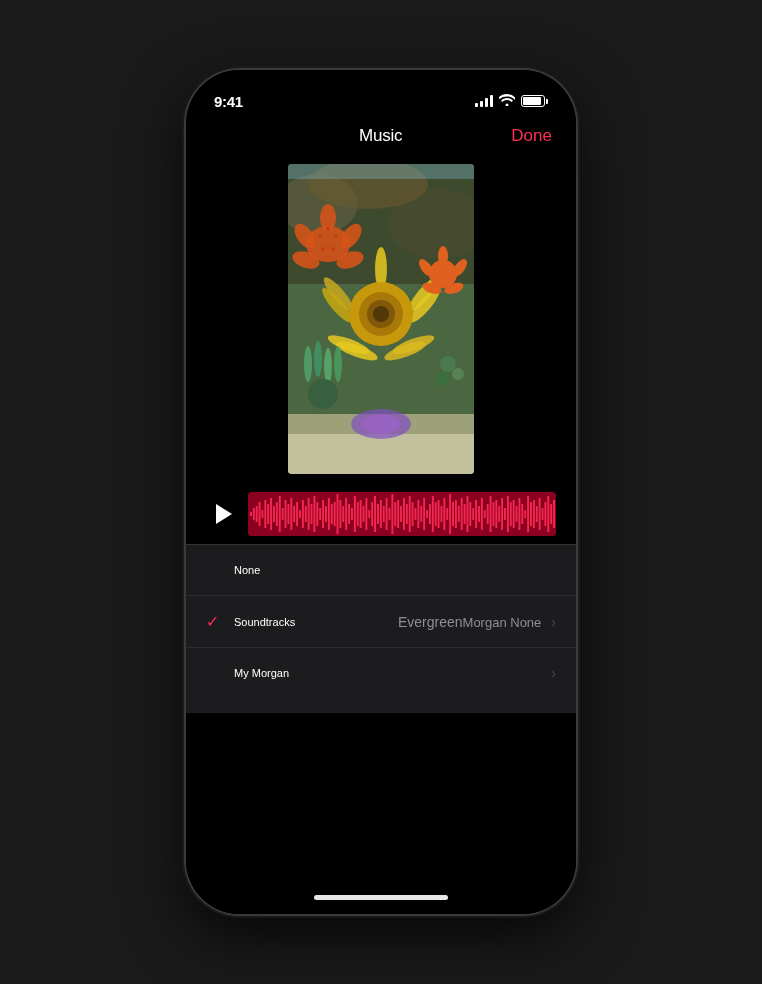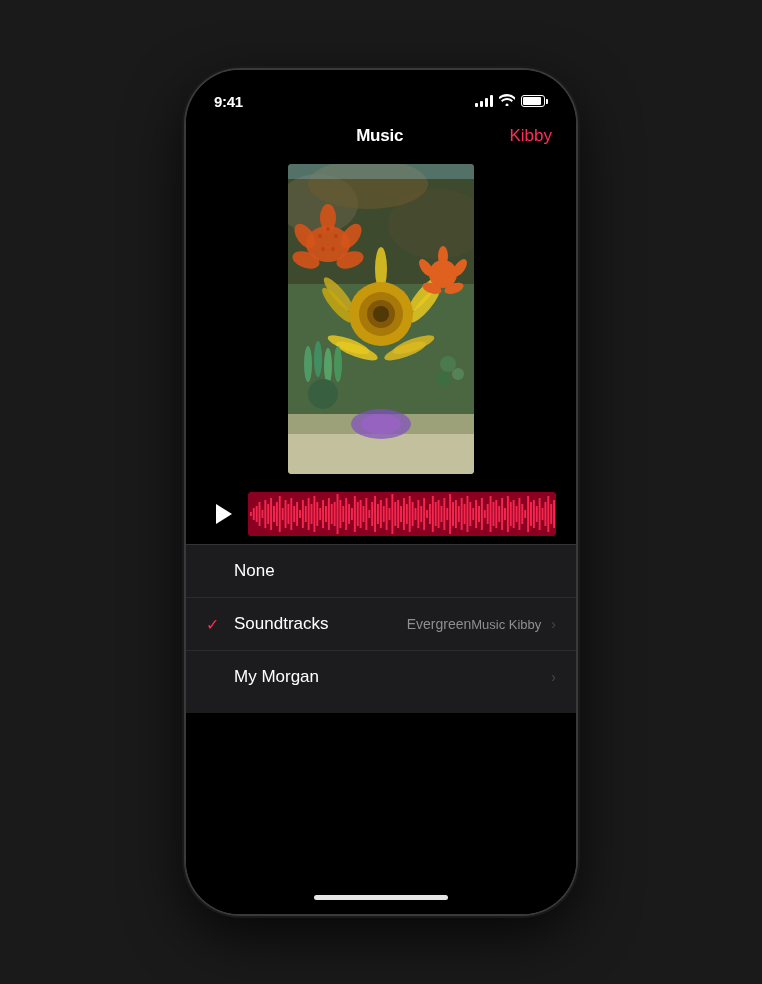--- a/index.html
+++ b/index.html
@@ -151,21 +151,21 @@
       display: flex;
       justify-content: space-between;
       align-items: center;
       padding: 8px 24px;
       flex-shrink: 0;
     }
 
     .nav-title {
       color: #fff;
       font-size: 17px;
-      font-weight: 700;
+      font-weight: 400;
       letter-spacing: -0.2px;
     }
 
     .nav-done {
       color: #ff2d55;
       font-size: 17px;
       font-weight: 400;
       cursor: pointer;
     }
 
@@ -294,21 +294,21 @@
     }
 
     .checkmark {
       color: #ff2d55;
       font-size: 16px;
       width: 16px;
     }
 
     .item-label {
       color: #fff;
-      font-size: 17px;
+      font-size: 11px;
       font-weight: 400;
     }
 
     .item-right {
       display: flex;
       align-items: center;
       gap: 6px;
     }
 
     .item-subtitle {
@@ -386,21 +386,21 @@
             <div class="battery-fill"></div>
           </div>
           <div class="battery-tip"></div>
         </div>
       </div>
     </div>
 
     <div class="nav-bar">
       <div class="nav-spacer"></div>
       <span class="nav-title">Music</span>
-      <span class="nav-done">Kibby</span>
+      <span class="nav-done">Done</span>
     </div>
 
     <div class="video-preview">
       <div class="video-thumbnail">
         <div class="video-thumbnail-bg">
           
           <svg width="186" height="310" viewBox="0 0 186 310" xmlns="http://www.w3.org/2000/svg">
 
             <rect width="186" height="310" fill="#4a6741"></rect>
 
@@ -609,21 +609,21 @@
       </div>
 
       <div class="music-list-item">
         <div class="item-left">
           <span class="checkmark">✓</span>
           <span class="item-label">Soundtracks</span>
         </div>
         <div class="item-right">
           <div class="item-subtitle">
             <span class="item-track-name">Evergreen</span>
-            <span class="item-artist">Music Kibby</span>
+            <span class="item-artist">Morgan None</span>
           </div>
           <span class="chevron">›</span>
         </div>
       </div>
 
       <div class="music-list-item">
         <div class="item-left">
           <span class="checkmark">&nbsp;</span>
           <span class="item-label">My Morgan</span>
         </div>

